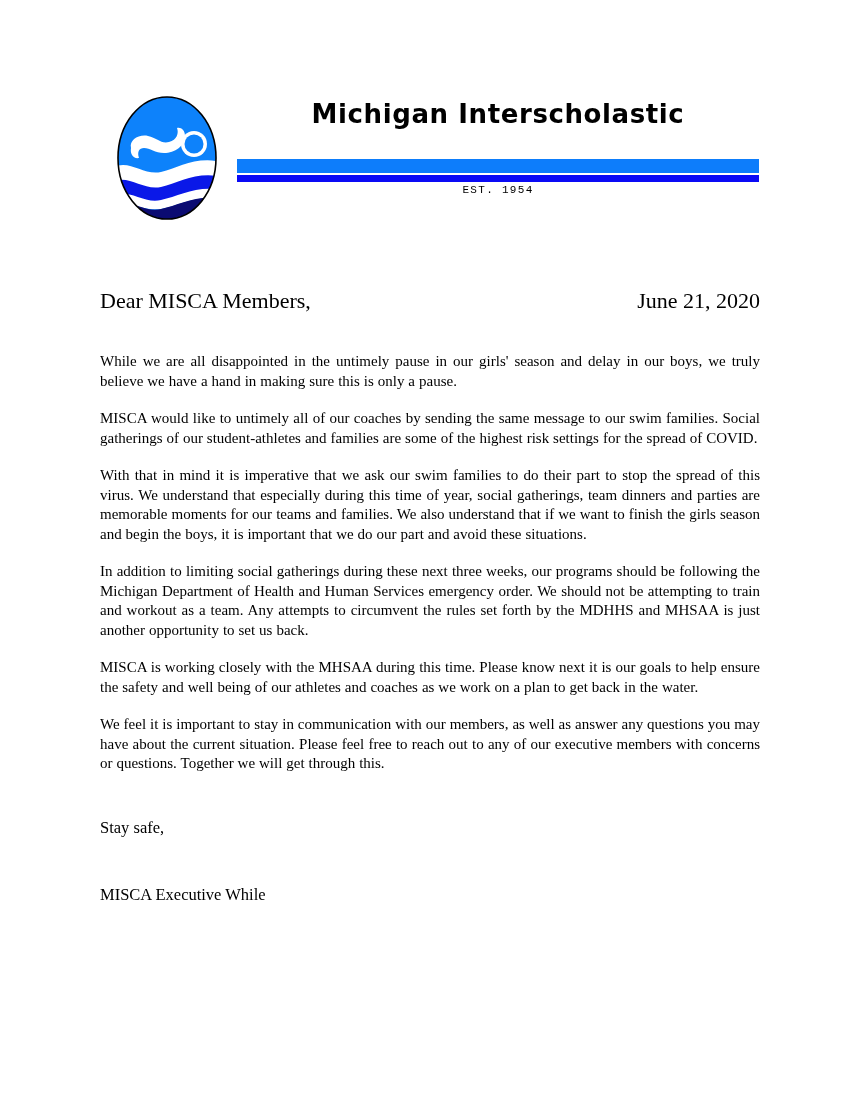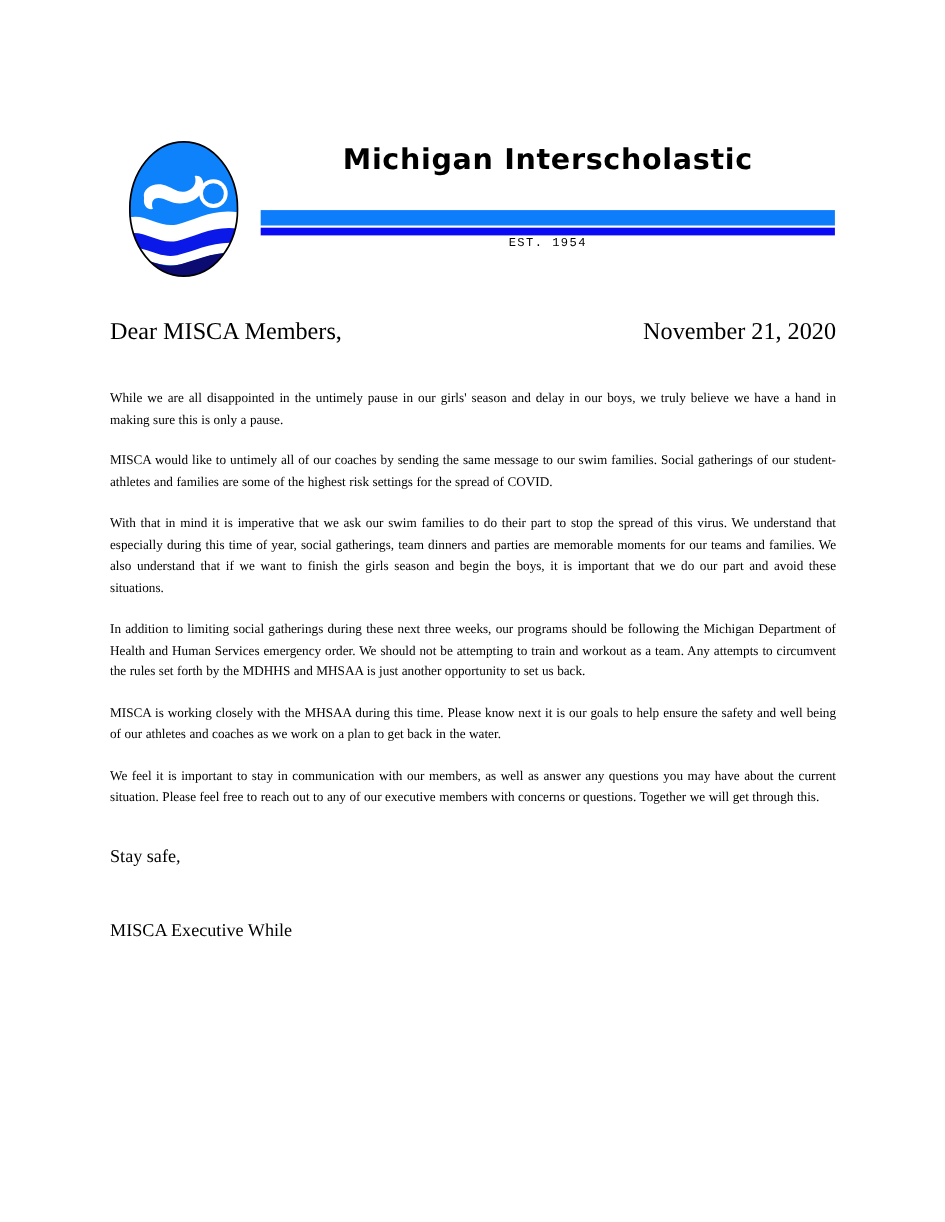--- a/index.html
+++ b/index.html
@@ -17,21 +17,20 @@
     -webkit-font-smoothing: antialiased;
   }
 
   
   #letterhead {
     position: absolute;
     left: 0;
     top: 0;
     width: 859px;
     height: 240px;
-    margin-top: 32px;
   }
 
   #logo-mark {
     position: absolute;
     left: 117px;
     top: 96px;
     width: 100px;
     height: 124px;
   }
   #logo-mark svg { display: block; }
@@ -96,32 +95,32 @@
     justify-content: space-between;
     align-items: baseline;
     font-size: 22px;
     line-height: 22px;
     margin-bottom: 0;
   }
   #salutation { white-space: nowrap; }
   #letter-date { white-space: nowrap; }
 
   .letter-paragraph {
-    font-size: 12px;
+    font-size: 15px;
     line-height: 19.5px;
     text-align: justify;
     text-justify: inter-word;
     margin: 0 0 18px 0;
     word-spacing: 0.2px;
   }
   .letter-paragraph:last-child { margin-bottom: 0; }
 
   #paragraphs { margin-top: 40px; }
 
-  #closing-block { margin-top: 34px; }
+  #closing-block { margin-top: 44px; }
   .closing-line {
     font-size: 16.5px;
     line-height: 19.5px;
     margin: 0;
   }
   #signature-line { margin-top: 48px; }
 </style>
 </head>
 <body>
 
@@ -163,21 +162,21 @@
   <div id="rule-thick"></div>
   <div id="rule-thin"></div>
 
   <div id="est-line">EST. 1954</div>
 </div>
 
 <div id="letter-body">
 
   <div id="salutation-row">
     <div id="salutation">Dear MISCA Members,</div>
-    <div id="letter-date">November 21, 2020</div>
+    <div id="letter-date">June 21, 2020</div>
   </div>
 
   <div id="paragraphs">
     <p class="letter-paragraph">While we are all disappointed in the untimely pause in our girls' season and  delay in our boys, we truly believe we have a hand in making sure this is only a pause.</p>
     <p class="letter-paragraph">MISCA would like to untimely all of our coaches by sending the same message to our swim families. Social gatherings of our student-athletes and families are some of the highest risk settings for the spread of COVID.</p>
     <p class="letter-paragraph">With that in mind it is imperative that we ask our swim families to do their part to stop the spread of this virus. We understand that especially during this time of year, social gatherings, team dinners and parties are memorable moments for our teams and  families.  We also understand that if we want to finish the girls season and begin the boys, it is important that we do our part and avoid these situations.</p>
     <p class="letter-paragraph">In addition to limiting social gatherings during these next three weeks, our programs should be following the Michigan Department of  Health and Human Services emergency order. We should not be attempting to train and workout as a team.  Any attempts to circumvent the rules set forth by the MDHHS and MHSAA is just another opportunity to set us back.</p>
     <p class="letter-paragraph">MISCA is working closely with the MHSAA during this time. Please know next it is our goals to help ensure the safety and well being of our athletes and coaches as we work on  a plan to get back in the water.</p>
     <p class="letter-paragraph">We feel it is important to stay in communication  with our members, as well as answer any questions you may have about the current situation.  Please feel free to reach out to any of our executive members with concerns or questions.  Together we will get through this.</p>
   </div>

